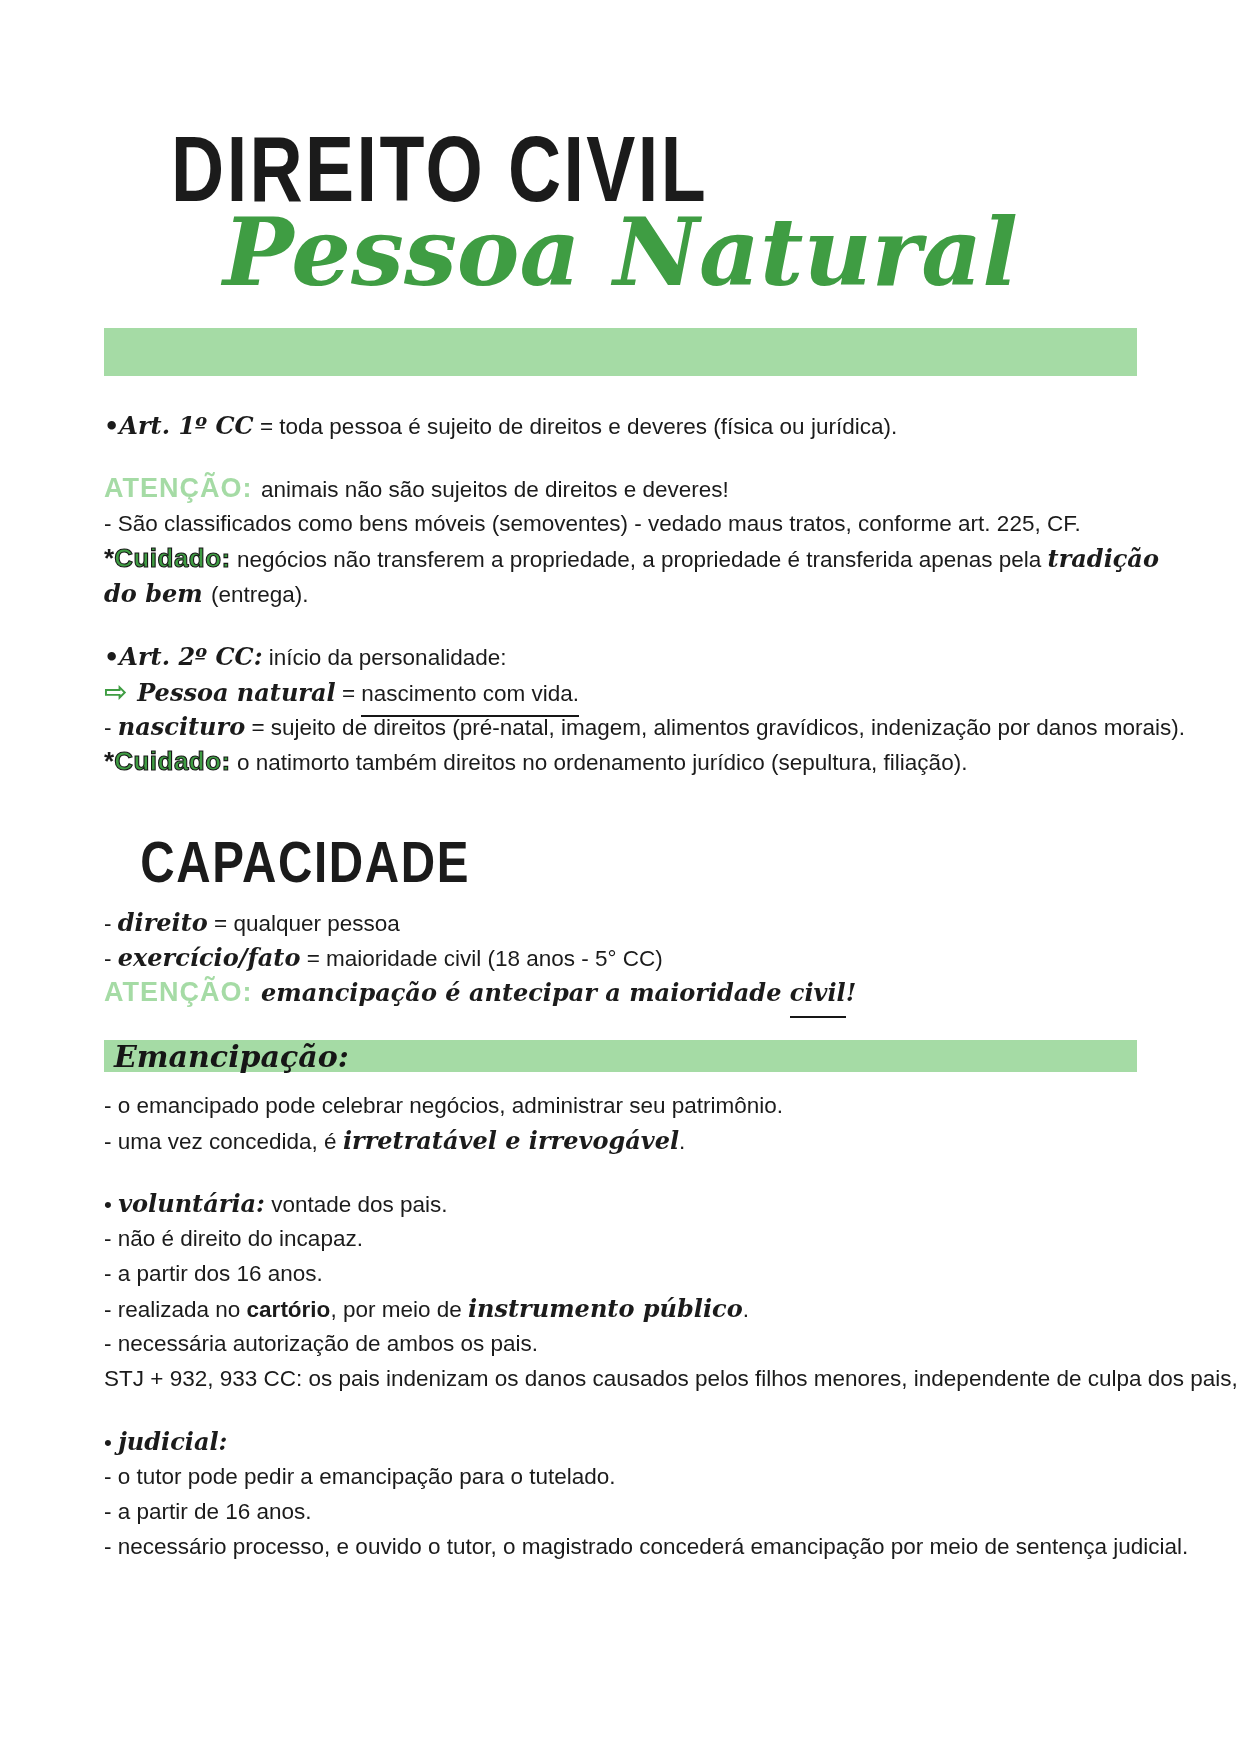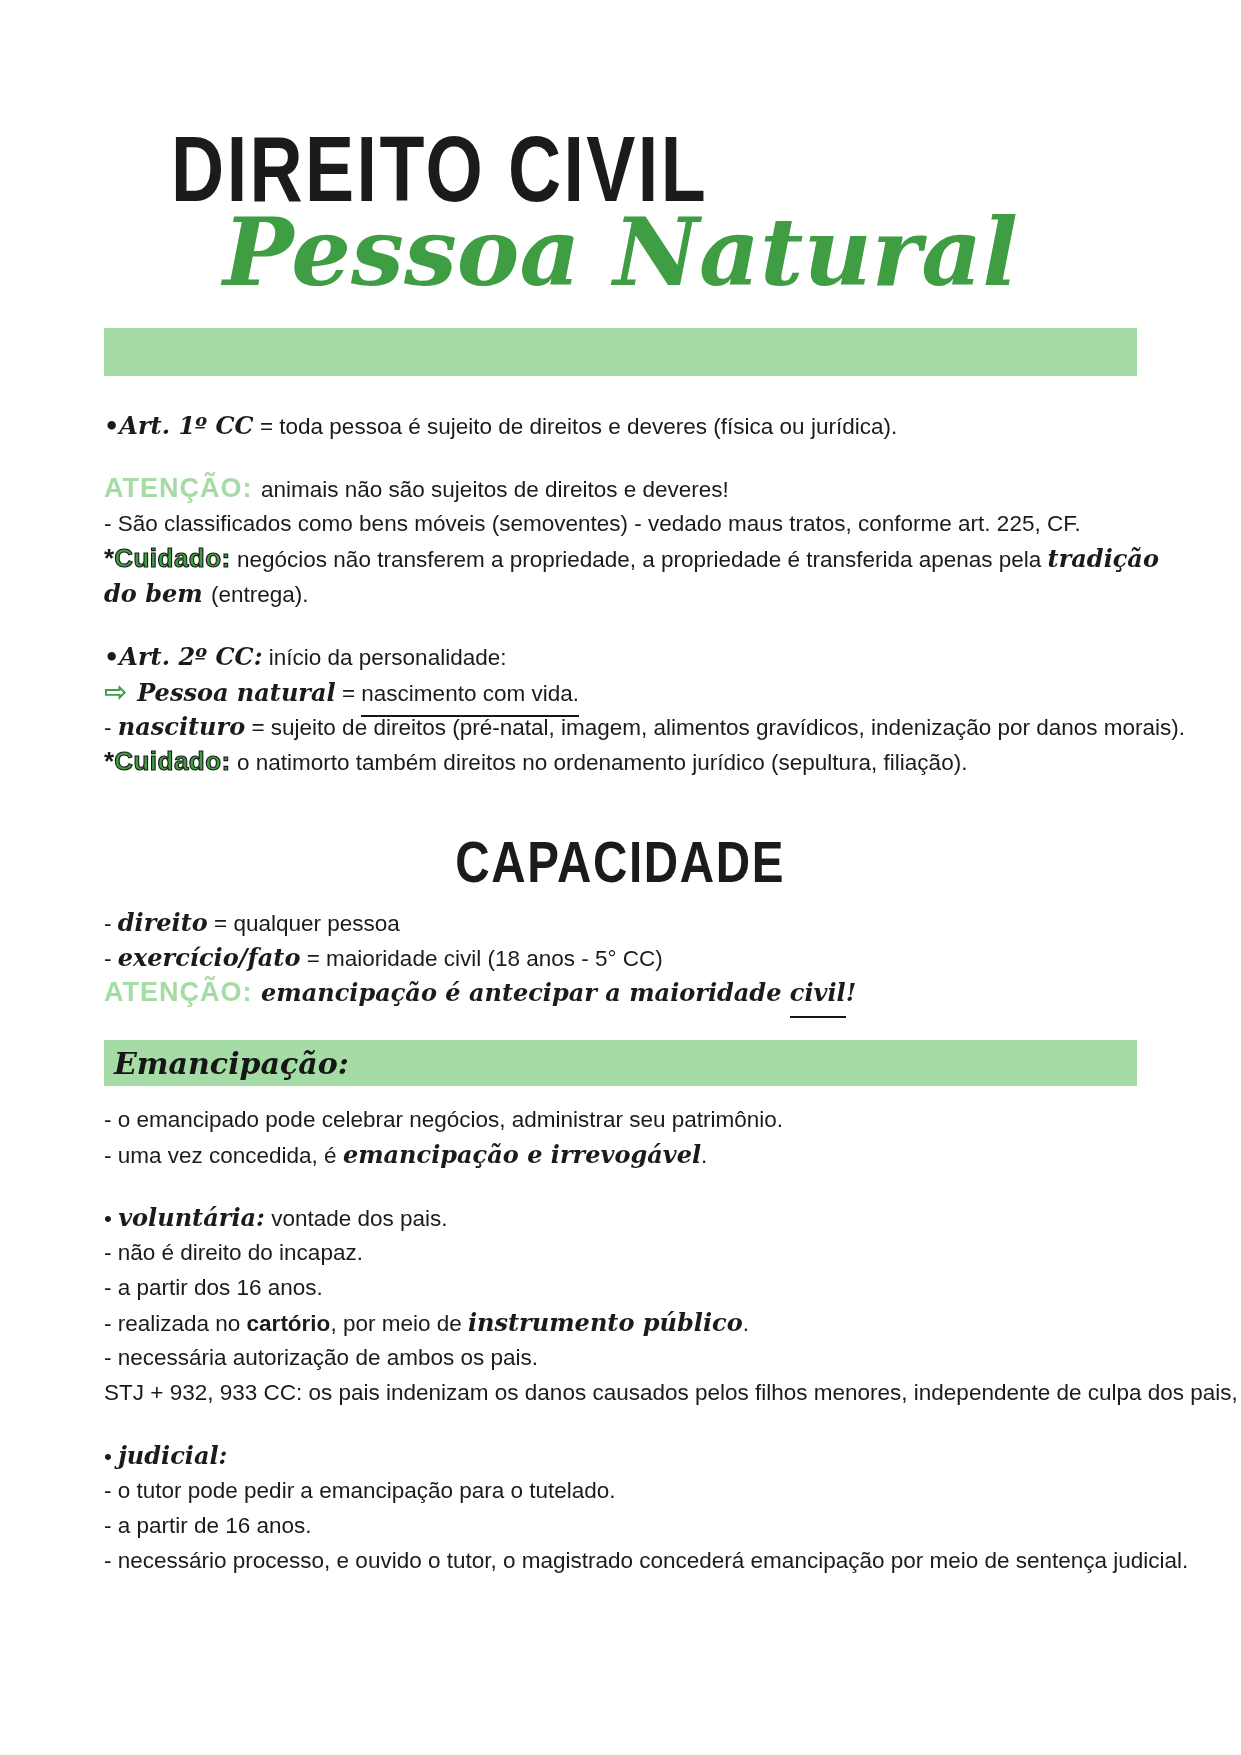--- a/index.html
+++ b/index.html
@@ -56,30 +56,30 @@
     -webkit-text-stroke:1.1px #161616;
   }
   .seg-star { font-weight:900; font-size:26px; }
   .seg-arrow {
     color:var(--green_dark, #3f9d43);
     font-weight:bold; font-size:28px;
     font-family:"DejaVu Sans", sans-serif;
   }
   .seg-u { border-bottom:2.5px solid #161616; padding-bottom:9px; }
 
-  .heading2 { text-align:center; margin:54px 0 14px 0; line-height:1; }
+  .heading2 { margin:54px 0 14px 0; line-height:1; }
   .heading2-inner {
     display:inline-block;
     transform:scaleX(0.82);
     transform-origin:50% 50%;
     font-size:58px; font-weight:800; letter-spacing:2px;
     white-space:nowrap;
   }
   .bar-label {
-    height:46px;
+    height:32px;
     background:var(--green_light, #a5dba5);
     margin-top:30px; margin-bottom:12px;
     display:flex; align-items:center;
     padding-left:10px; box-sizing:border-box;
   }
   .bar-label .label {
     font-family:"DejaVu Serif", serif;
     font-style:italic; font-weight:bold;
     font-size:30px; color:#161616;
   }
@@ -118,21 +118,21 @@
       <div class="line"><span class="seg-hand">- </span><span class="seg-script">exercício/fato</span><span class="seg-hand"> = maioridade civil (18 anos - 5° CC)</span></div>
       <div class="line"><span class="seg-atencao">ATENÇÃO: </span><span class="seg-script">emancipação é antecipar a maioridade </span><span class="seg-script seg-u">civil</span><span class="seg-script">!</span></div>
     </div>
 
   <div class="bar-label">
     <span class="label">Emancipação:</span>
   </div>
 
   <div class="lines" style="margin-top:16px;">
       <div class="line"><span class="seg-hand">- o emancipado pode celebrar negócios, administrar seu patrimônio.</span></div>
-      <div class="line"><span class="seg-hand">- uma vez concedida, é </span><span class="seg-script">emancipação e irrevogável</span><span class="seg-hand">.</span></div>
+      <div class="line"><span class="seg-hand">- uma vez concedida, é </span><span class="seg-script">irretratável e irrevogável</span><span class="seg-hand">.</span></div>
       <div class="gap"></div>
       <div class="line"><span class="seg-hand">• </span><span class="seg-script">voluntária:</span><span class="seg-hand"> vontade dos pais.</span></div>
       <div class="line"><span class="seg-hand">- não é direito do incapaz.</span></div>
       <div class="line"><span class="seg-hand">- a partir dos 16 anos.</span></div>
       <div class="line"><span class="seg-hand">- realizada no </span><span class="seg-handbold">cartório</span><span class="seg-hand">, por meio de </span><span class="seg-script">instrumento público</span><span class="seg-hand">.</span></div>
       <div class="line"><span class="seg-hand">- necessária autorização de ambos os pais.</span></div>
       <div class="line"><span class="seg-hand">STJ + 932, 933 CC: os pais indenizam os danos causados pelos filhos menores, independente de culpa dos pais,</span></div>
       <div class="gap"></div>
       <div class="line"><span class="seg-hand">• </span><span class="seg-script">judicial:</span></div>
       <div class="line"><span class="seg-hand">- o tutor pode pedir a emancipação para o tutelado.</span></div>

